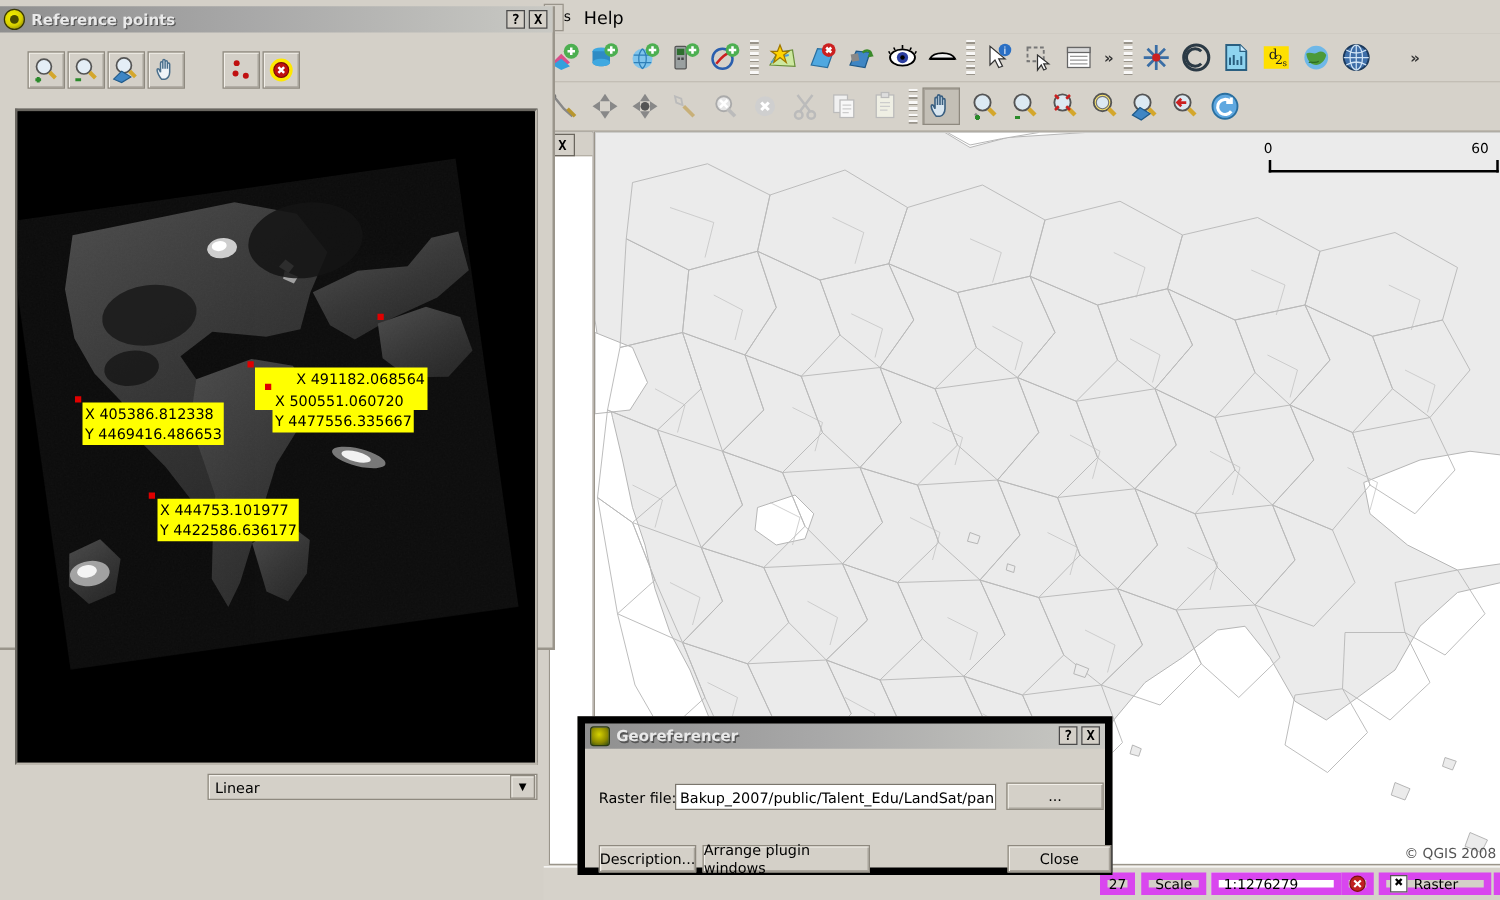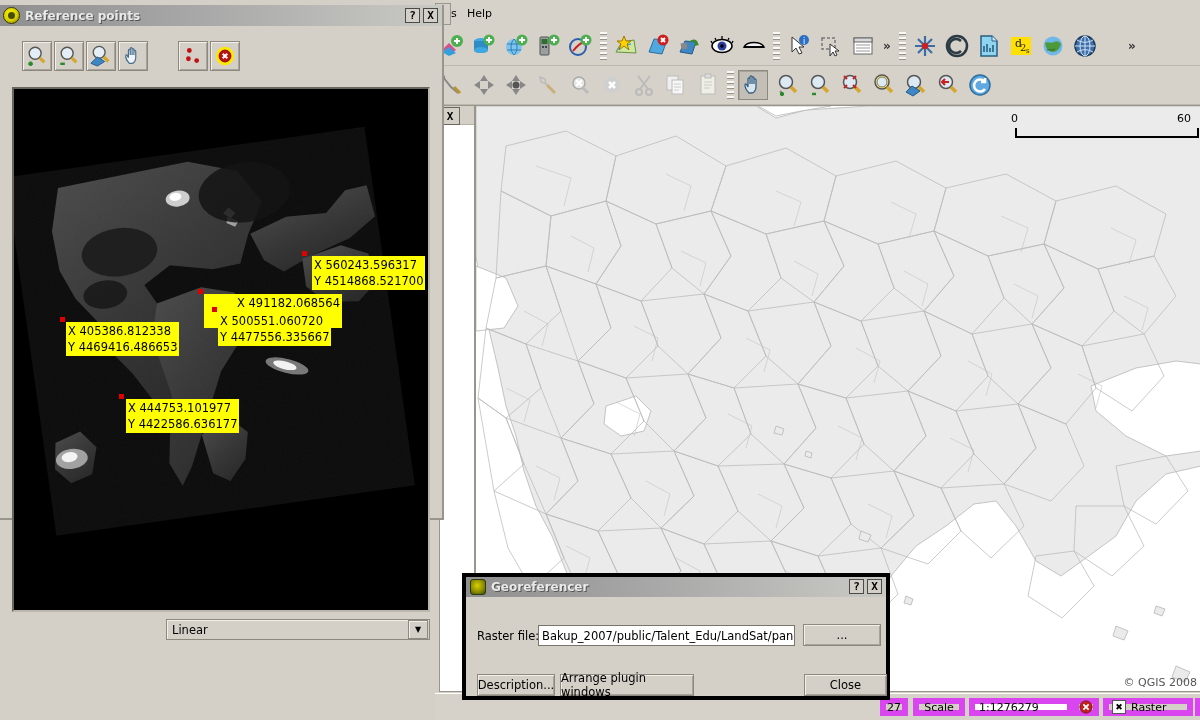--- a/index.html
+++ b/index.html
@@ -21,21 +21,21 @@
   #qgis-menubar {
     position: absolute; left: 0; top: 0; width: 765px; height: 27px;
     background: #d6d2ca;
     border-bottom: 1px solid #b5b0a6;
   }
   #menu-left-stub {
     position: absolute; left: 0px; top: 3px; width: 14px; height: 20px;
     background: #d4d0c8; border: 1px solid #9a958b;
   }
   #menu-s { position: absolute; left: 16px; top: 7px; font-size: 11px; color:#000; }
-  #menu-help { position: absolute; left: 32px; top: 7px; font-size: 11px; color:#000; }
+  #menu-help { position: absolute; left: 32px; top: 7px; font-size: 14px; color:#000; }
 
   .tbrow {
     position: absolute; left: 0; width: 765px; height: 38px;
     background: #d6d2ca;
     border-bottom: 1px solid #bdb8ae;
   }
   #tbrow1 { top: 27px; }
   #tbrow2 { top: 66px; }
 
   .tbbtn {
@@ -209,21 +209,21 @@
   #transform-arrow {
     width:20px; height:19px; margin-right:1px; background:#d4d0c8;
     border:1px solid #8e897f; box-shadow: inset 1px 1px 0 #f2efe9;
     display:flex; align-items:center; justify-content:center;
     font-size:8px; box-sizing:border-box;
   }
 
   
   #geo-dialog {
     position:absolute; left:462px; top:573px; width:428px; height:127px;
-    background:#d4d0c8; border:4px solid #000000; box-sizing:border-box;
+    background:#d4d0c8; border:6px solid #000000; box-sizing:border-box;
   }
   #geo-title {
     position:absolute; left:0; top:0; width:100%; height:20px;
     background: linear-gradient(to right, #8f8f8f 0%, #a8a8a8 45%, #c9c9c4 100%);
     display:flex; align-items:center; padding-left:4px; box-sizing:border-box;
   }
   #geo-title-text {
     color:#e9e9e9; font-weight:bold; font-size:12px; margin-left:5px;
     text-shadow:1px 1px 0 #555;
   }
@@ -784,24 +784,20 @@
           <ellipse cx="44" cy="348" rx="16" ry="10" fill="#d0d0d0" opacity="0.7"></ellipse>
           <ellipse cx="42" cy="346" rx="8" ry="5" fill="#f4f4f4"></ellipse>
 
           <ellipse cx="120" cy="150" rx="38" ry="24" fill="#1c1c1c" opacity="0.9"></ellipse>
           <ellipse cx="100" cy="190" rx="22" ry="14" fill="#1a1a1a" opacity="0.9"></ellipse>
           <ellipse cx="252" cy="108" rx="46" ry="30" fill="#141414" opacity="0.85"></ellipse>
         </g>
       </svg>
 
       <div class="gcp-marker" style="left:288px; top:162px;"></div>
-      <div class="gcp-label" style="left:298px; top:167px;">
-        <div>X 560243.596317</div>
-        <div>Y 4514868.521700</div>
-      </div>
 
       <div class="gcp-marker" style="left:184px; top:200px;"></div>
       <div class="gcp-label" style="left:190px; top:205px;padding-left:33px;">
         <div>X 491182.068564</div>
         <div>Y</div>
       </div>
 
       <div class="gcp-marker" style="left:198px; top:218px;"></div>
       <div class="gcp-label" style="left:204px; top:223px;">
         <div>X 500551.060720</div>

